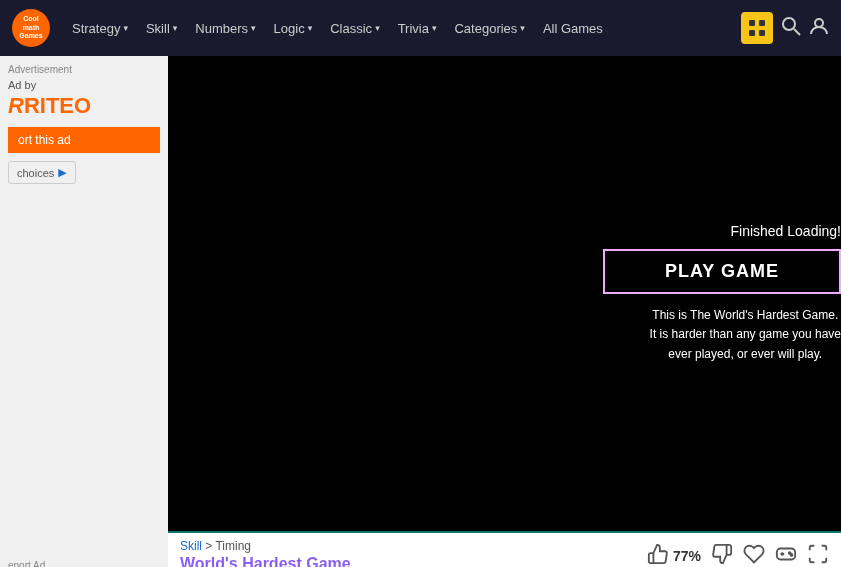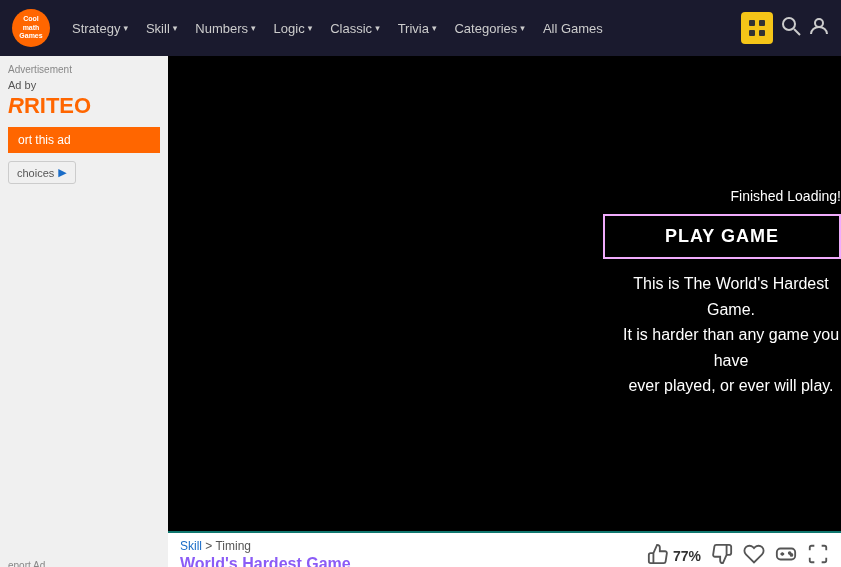--- a/index.html
+++ b/index.html
@@ -93,21 +93,21 @@
     }
     .loading-text {
       color: white; font-size: 14px; margin-bottom: 10px;
     }
     .play-game-btn {
       background: #000; color: white; border: 2px solid #f0abfc;
       padding: 10px 60px; font-size: 18px; font-weight: bold;
       cursor: pointer; letter-spacing: 1px; margin-bottom: 12px;
     }
     .game-desc {
-      color: white; font-size: 16px; text-align: center; line-height: 1.6;
+      color: white; font-size: 12px; text-align: center; line-height: 1.6;
       max-width: 220px;
     }
 
     
     .game-footer {
       background: white; padding: 6px 12px;
       display: flex; align-items: center; justify-content: space-between;
       border-top: 2px solid #0f766e;
     }
     .game-footer-left {}

